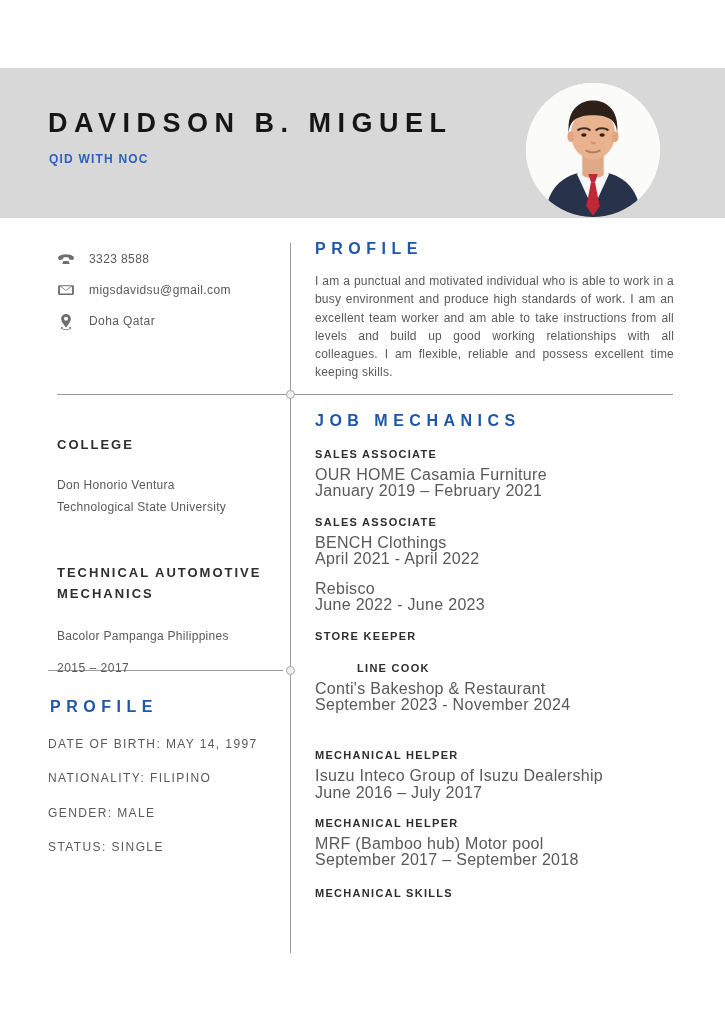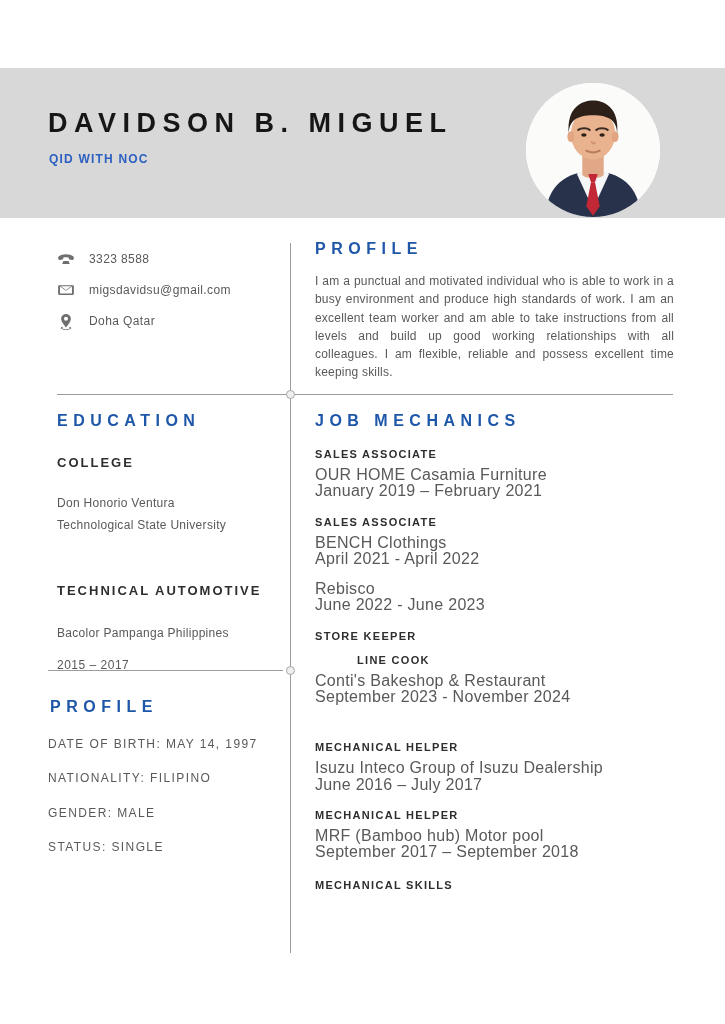--- a/index.html
+++ b/index.html
@@ -116,21 +116,21 @@
   .personal .section-heading { margin-left: 2px; }
   .personal-item { font-size: 12px; color: #595959; letter-spacing: 1.4px; margin-top: 20.5px; }
 
   
   .experience { position: absolute; left: 315px; top: 412px; width: 360px; }
   .jobs { margin-top: 16px; }
   .job { margin-top: 14px; }
   .job:first-child { margin-top: 0; }
   .job.gap-before { margin-top: 34px; }
   .job-title { font-size: 11px; font-weight: bold; letter-spacing: 1.3px; line-height: 16px; color: #2e2e2e; }
-  .job-title + .job-title { margin-top: 8px; padding-left: 42px; }
+  .job-title + .job-title { margin-top: 16px; padding-left: 42px; }
   .job-meta { margin-top: 5px; font-size: 16px; line-height: 16.3px; color: #595959; letter-spacing: 0.3px; }
   .skills { margin-top: 16px; }
   .skills-lines { margin-top: 5px; font-size: 12px; line-height: 16.3px; color: #595959; letter-spacing: 0.3px; word-spacing: 2px; }
 </style>
 </head>
 <body>
 
 <div class="page">
 
   <div class="band"></div>
@@ -199,28 +199,28 @@
       <span class="contact-text">Doha Qatar</span>
     </div>
   </div>
 
   <div class="profile-summary">
     <div class="section-heading">PROFILE</div>
     <p>I am a punctual and motivated individual who is able to work in a busy environment and produce high standards of work. I am an excellent team worker and am able to take instructions from all levels and build up good working relationships with all colleagues. I am flexible, reliable and possess excellent time keeping skills.</p>
   </div>
 
   <div class="education">
-    <div class="section-heading">EDUCATION</div>
     <div class="edu-level">COLLEGE</div>
     <div class="edu-school">
       <div>Don Honorio Ventura</div>
       <div>Technological State University</div>
     </div>
     <div class="edu-program">
       <div>TECHNICAL AUTOMOTIVE</div>
+      <div>MECHANICS</div>
     </div>
     <div class="edu-location">Bacolor Pampanga Philippines</div>
     <div class="edu-years">2015 – 2017</div>
   </div>
 
   <div class="personal">
     <div class="section-heading">PROFILE</div>
     <div class="personal-item">DATE OF BIRTH: MAY 14, 1997</div>
     <div class="personal-item">NATIONALITY: FILIPINO</div>
     <div class="personal-item">GENDER: MALE</div>

